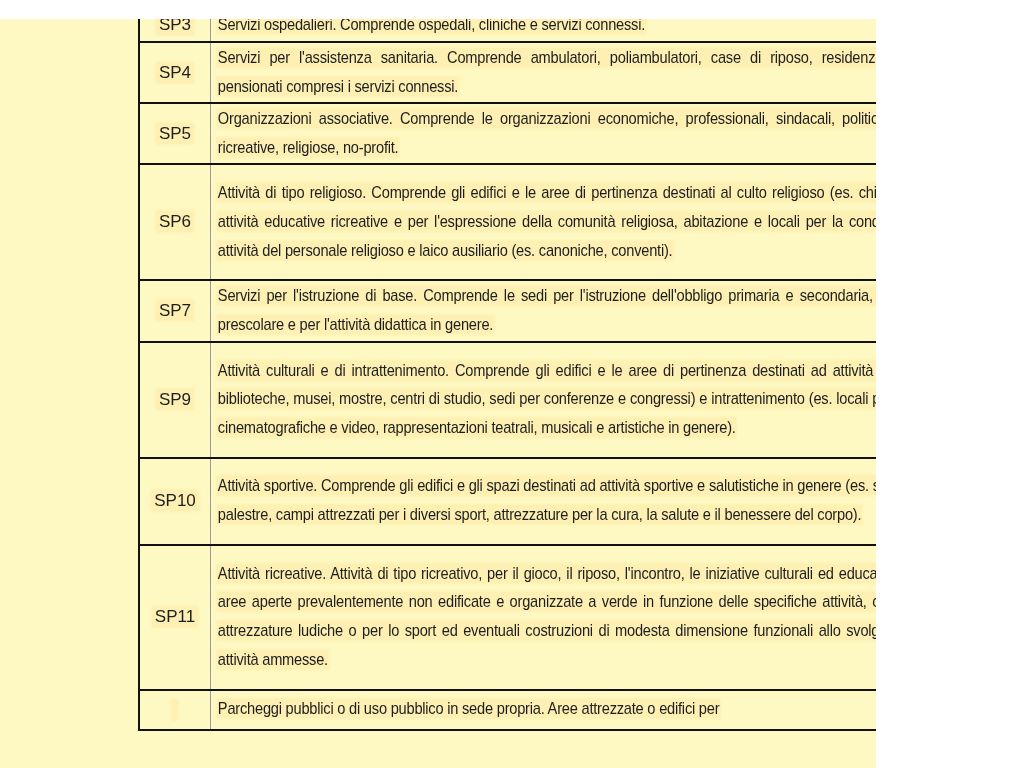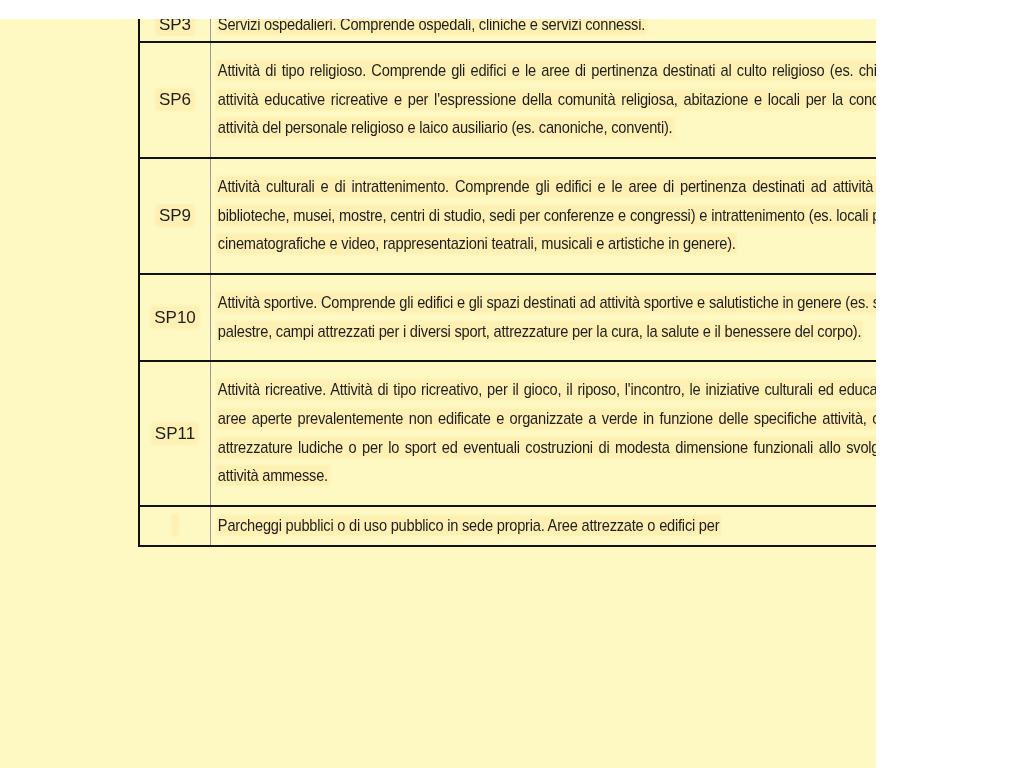--- a/index.html
+++ b/index.html
@@ -71,24 +71,42 @@
 
 <div class="page">
   <table class="zones">
     <tbody>
       <tr style="height:34px">
         <td class="code"><span class="hl">SP3</span></td>
         <td class="desc">
             <span class="desc-text"><span class="hl">Servizi ospedalieri. Comprende ospedali, cliniche e servizi connessi.</span></span>
           </td>
       </tr>
+      <tr style="height:59px">
+        <td class="code"><span class="hl">SP4</span></td>
+        <td class="desc">
+            <span class="desc-text"><span class="hl">Servizi per l'assistenza sanitaria. Comprende ambulatori, poliambulatori, case di riposo, residenze protette e pensionati compresi i servizi connessi.</span></span>
+          </td>
+      </tr>
+      <tr style="height:59px">
+        <td class="code"><span class="hl">SP5</span></td>
+        <td class="desc">
+            <span class="desc-text"><span class="hl">Organizzazioni associative. Comprende le organizzazioni economiche, professionali, sindacali, politiche, culturali, ricreative, religiose, no-profit.</span></span>
+          </td>
+      </tr>
       <tr style="height:116px">
         <td class="code"><span class="hl">SP6</span></td>
         <td class="desc">
             <span class="desc-text"><span class="hl">Attività di tipo religioso. Comprende gli edifici e le aree di pertinenza destinati al culto religioso (es. chiese, oratori), attività educative ricreative e per l'espressione della comunità religiosa, abitazione e locali per la conduzione delle attività del personale religioso e laico ausiliario (es. canoniche, conventi).</span></span>
+          </td>
+      </tr>
+      <tr style="height:59px">
+        <td class="code"><span class="hl">SP7</span></td>
+        <td class="desc">
+            <span class="desc-text"><span class="hl">Servizi per l'istruzione di base. Comprende le sedi per l'istruzione dell'obbligo primaria e secondaria, l'educazione prescolare e per l'attività didattica in genere.</span></span>
           </td>
       </tr>
       <tr style="height:116px">
         <td class="code"><span class="hl">SP9</span></td>
         <td class="desc">
             <span class="desc-text"><span class="hl">Attività culturali e di intrattenimento. Comprende gli edifici e le aree di pertinenza destinati ad attività culturali (es. biblioteche, musei, mostre, centri di studio, sedi per conferenze e congressi) e intrattenimento (es. locali per proiezioni cinematografiche e video, rappresentazioni teatrali, musicali e artistiche in genere).</span></span>
           </td>
       </tr>
       <tr style="height:87px">
         <td class="code"><span class="hl">SP10</span></td>

